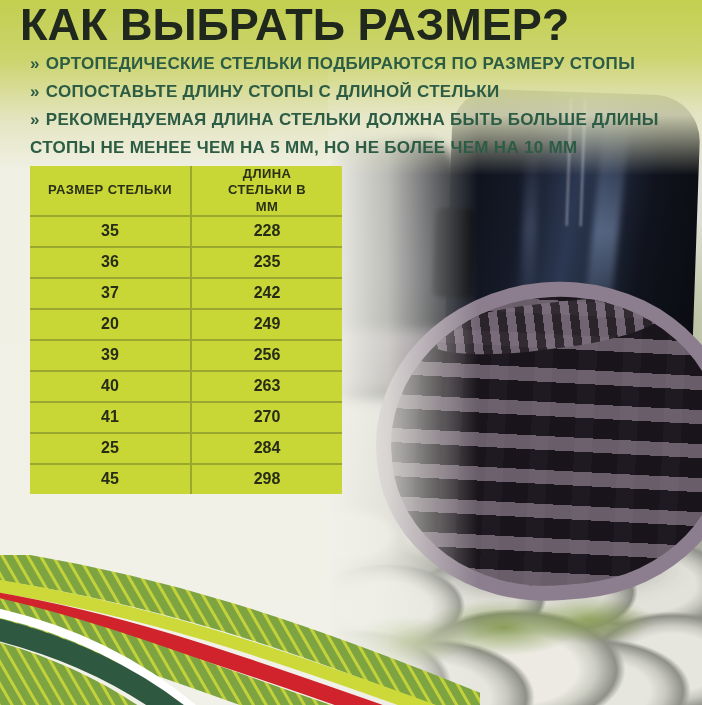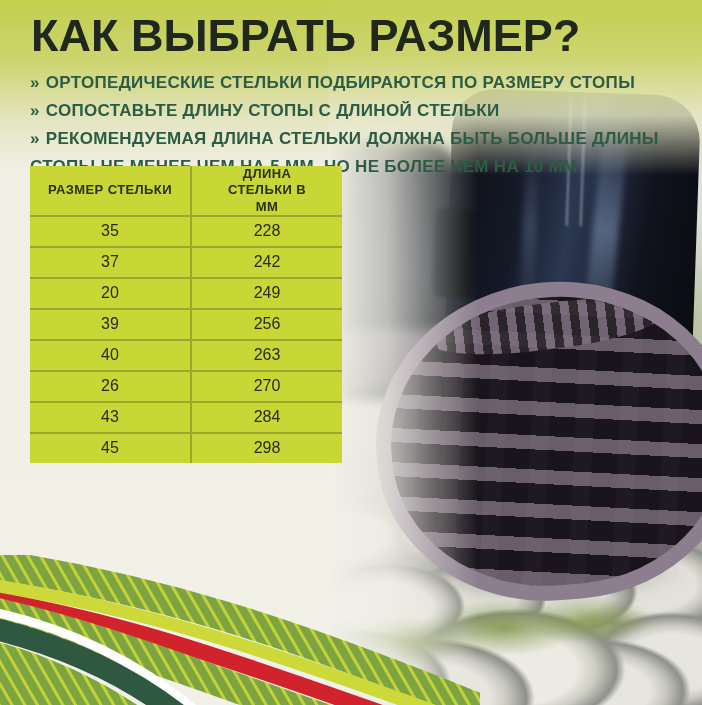--- a/index.html
+++ b/index.html
@@ -56,33 +56,33 @@
       repeating-linear-gradient(8deg,rgba(20,16,22,.85) 0 20px,rgba(110,98,110,.9) 20px 34px),
       repeating-linear-gradient(98deg,rgba(30,24,30,.6) 0 26px,transparent 26px 44px),#5e5360;}
   .heel-ridges{position:absolute;left:14%;top:6px;width:72%;height:46px;border-radius:50%/26px;transform:rotate(-2deg);
     background:repeating-linear-gradient(90deg,#2c252c 0 9px,#7b6d7c 9px 18px);opacity:.9;}
   .photo-fade-left{position:absolute;left:0;top:0;bottom:0;width:150px;
     background:linear-gradient(90deg,#f1f1e9 0%,rgba(241,241,233,.75) 40%,rgba(241,241,233,0) 100%);}
   .photo-fade-top{position:absolute;left:0;top:0;right:0;height:175px;
     background:linear-gradient(180deg,#c3d050 0px,#ccd46e 55px,rgba(228,229,193,.85) 115px,rgba(242,242,234,0) 175px);}
   
   .header{position:absolute;left:0;top:0;width:702px;z-index:3;}
-  h1{margin:11px;padding:2px 0 0 20px;font-size:45px;line-height:1.0;font-weight:bold;
+  h1{margin:0;padding:2px 0 0 20px;font-size:45px;line-height:1.0;font-weight:bold;
      letter-spacing:0px;color:#20281e;}
-  .bullets{margin:3px 0 0 8px;padding:0 0 0 22px;list-style:none;width:635px;}
+  .bullets{margin:3px 0 0 0;padding:0 0 0 30px;list-style:none;width:635px;}
   .bullets li{font-size:17px;font-weight:bold;line-height:28px;letter-spacing:.3px;color:#2d5c45;}
   .marker{margin-right:6px;}
   
   table{position:absolute;left:30px;top:166px;width:312px;z-index:3;
     border-collapse:collapse;border-style:hidden;background:#c8d636;color:#262c16;}
   th,td{border:2px solid #9aa82f;text-align:center;}
   th{height:34px;font-size:13px;line-height:1.25;letter-spacing:.4px;color:#2a3015;}
   th.col-size{width:152px;padding:0 4px;margin-top:20px;}
   th.col-len{padding:0 26px;}
-  td{height:27px;font-size:16px;font-weight:normal;}
+  td{height:27px;font-size:16px;font-weight:bold;}
   
   .wave{position:absolute;left:0;bottom:0;z-index:2;display:block;}
 </style>
 </head>
 <body>
 
 <div class="photo">
   <div class="cobbles"></div>
   <div class="cobbles-haze"></div>
   <div class="boot-left"></div>
@@ -117,41 +117,45 @@
       <th class="col-size">РАЗМЕР СТЕЛЬКИ</th>
       <th class="col-len">ДЛИНА СТЕЛЬКИ В ММ</th>
     </tr>
   </thead>
   <tbody>
       <tr>
         <td>35</td>
         <td>228</td>
       </tr>
       <tr>
+        <td>36</td>
+        <td>235</td>
+      </tr>
+      <tr>
         <td>37</td>
         <td>242</td>
       </tr>
       <tr>
         <td>20</td>
         <td>249</td>
       </tr>
       <tr>
         <td>39</td>
         <td>256</td>
       </tr>
       <tr>
         <td>40</td>
         <td>263</td>
       </tr>
       <tr>
-        <td>26</td>
+        <td>41</td>
         <td>270</td>
       </tr>
       <tr>
-        <td>43</td>
+        <td>25</td>
         <td>284</td>
       </tr>
       <tr>
         <td>45</td>
         <td>298</td>
       </tr>
     </tbody>
 </table>
 
 <svg class="wave" width="480" height="150" viewBox="0 0 480 150">

